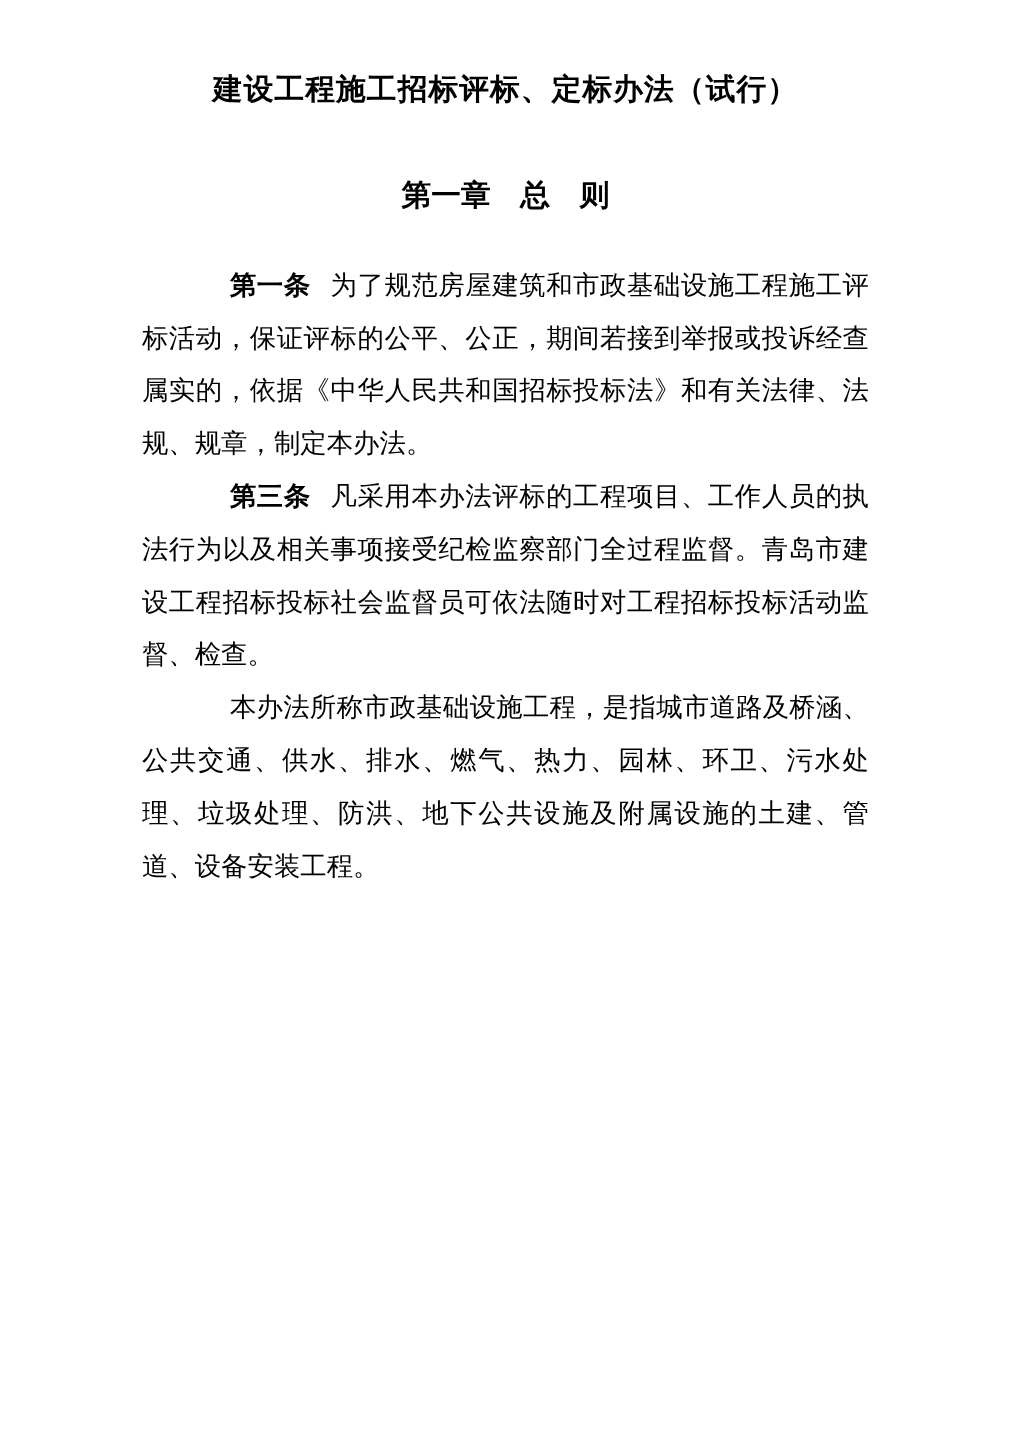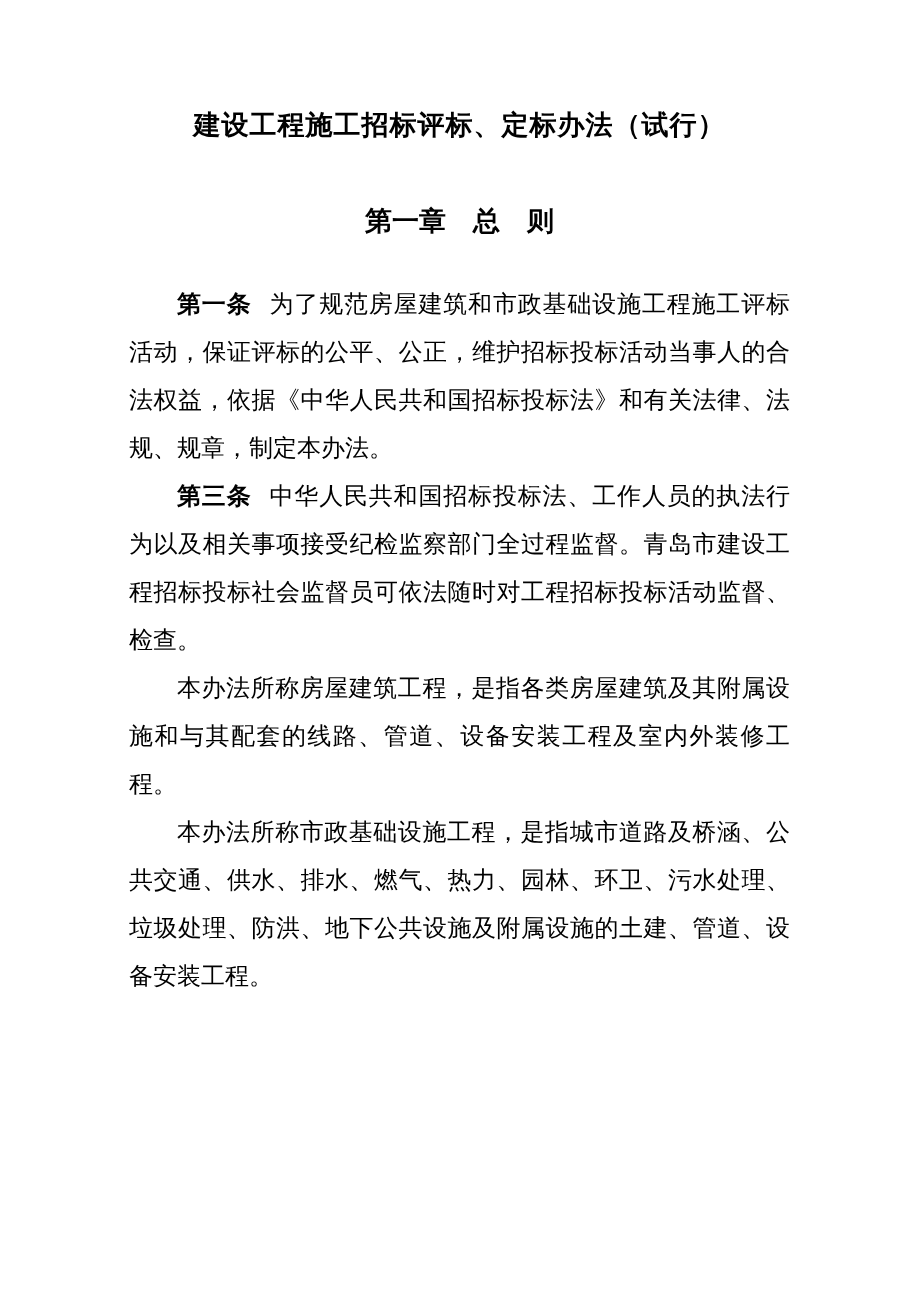--- a/index.html
+++ b/index.html
@@ -17,21 +17,21 @@
     color: #000000;
   }
   .content {
     position: absolute;
     left: 129px;
     width: 661px;
     top: 0;
   }
   .doc-title {
     margin: 0;
-    padding-top: 108px;
+    padding-top: 64px;
     text-align: center;
     font-size: 27px;
     line-height: 34px;
     font-weight: bold;
     letter-spacing: 1px;
   }
   .chapter-heading {
     margin: 16px;
     margin-top: 62px;
     text-align: center;
@@ -45,50 +45,48 @@
   .para {
     margin: 0;
     font-size: 24px;
     line-height: 48px;
     text-align: justify;
     text-indent: 2em;
   }
   .para-lead {
     font-weight: bold;
     margin-right: 0.75em;
+    margin-left: 32px;
   }
   .para-lead:empty {
     margin-right: 0;
   }
 </style>
 </head>
 <body>
 
 <div class="page">
   <div class="content">
 
     <h1 class="doc-title">建设工程施工招标评标、定标办法（试行）</h1>
 
     <h2 class="chapter-heading">第一章　总　则</h2>
 
     <div class="body-text">
 
       <p class="para">
-        <span class="para-lead">第一条</span><span class="para-text">为了规范房屋建筑和市政基础设施工程施工评标活动，保证评标的公平、公正，维护招标投标活动当事人的合法权益，依据《中华人民共和国招标投标法》和有关法律、法规、规章，制定本办法。</span>
+        <span class="para-lead">第一条</span><span class="para-text">为了规范房屋建筑和市政基础设施工程施工评标活动，保证评标的公平、公正，期间若接到举报或投诉经查属实的，依据《中华人民共和国招标投标法》和有关法律、法规、规章，制定本办法。</span>
       </p>
 
 
       <p class="para">
-        <span class="para-lead">第三条</span><span class="para-text">中华人民共和国招标投标法、工作人员的执法行为以及相关事项接受纪检监察部门全过程监督。青岛市建设工程招标投标社会监督员可依法随时对工程招标投标活动监督、检查。</span>
+        <span class="para-lead">第三条</span><span class="para-text">凡采用本办法评标的工程项目、工作人员的执法行为以及相关事项接受纪检监察部门全过程监督。青岛市建设工程招标投标社会监督员可依法随时对工程招标投标活动监督、检查。</span>
       </p>
 
 
-      <p class="para">
-        <span class="para-lead"></span><span class="para-text">本办法所称房屋建筑工程，是指各类房屋建筑及其附属设施和与其配套的线路、管道、设备安装工程及室内外装修工程。</span>
-      </p>
 
       <p class="para">
         <span class="para-lead"></span><span class="para-text">本办法所称市政基础设施工程，是指城市道路及桥涵、公共交通、供水、排水、燃气、热力、园林、环卫、污水处理、垃圾处理、防洪、地下公共设施及附属设施的土建、管道、设备安装工程。</span>
       </p>
 
     </div>
   </div>
 </div>
 
 </body></html>

